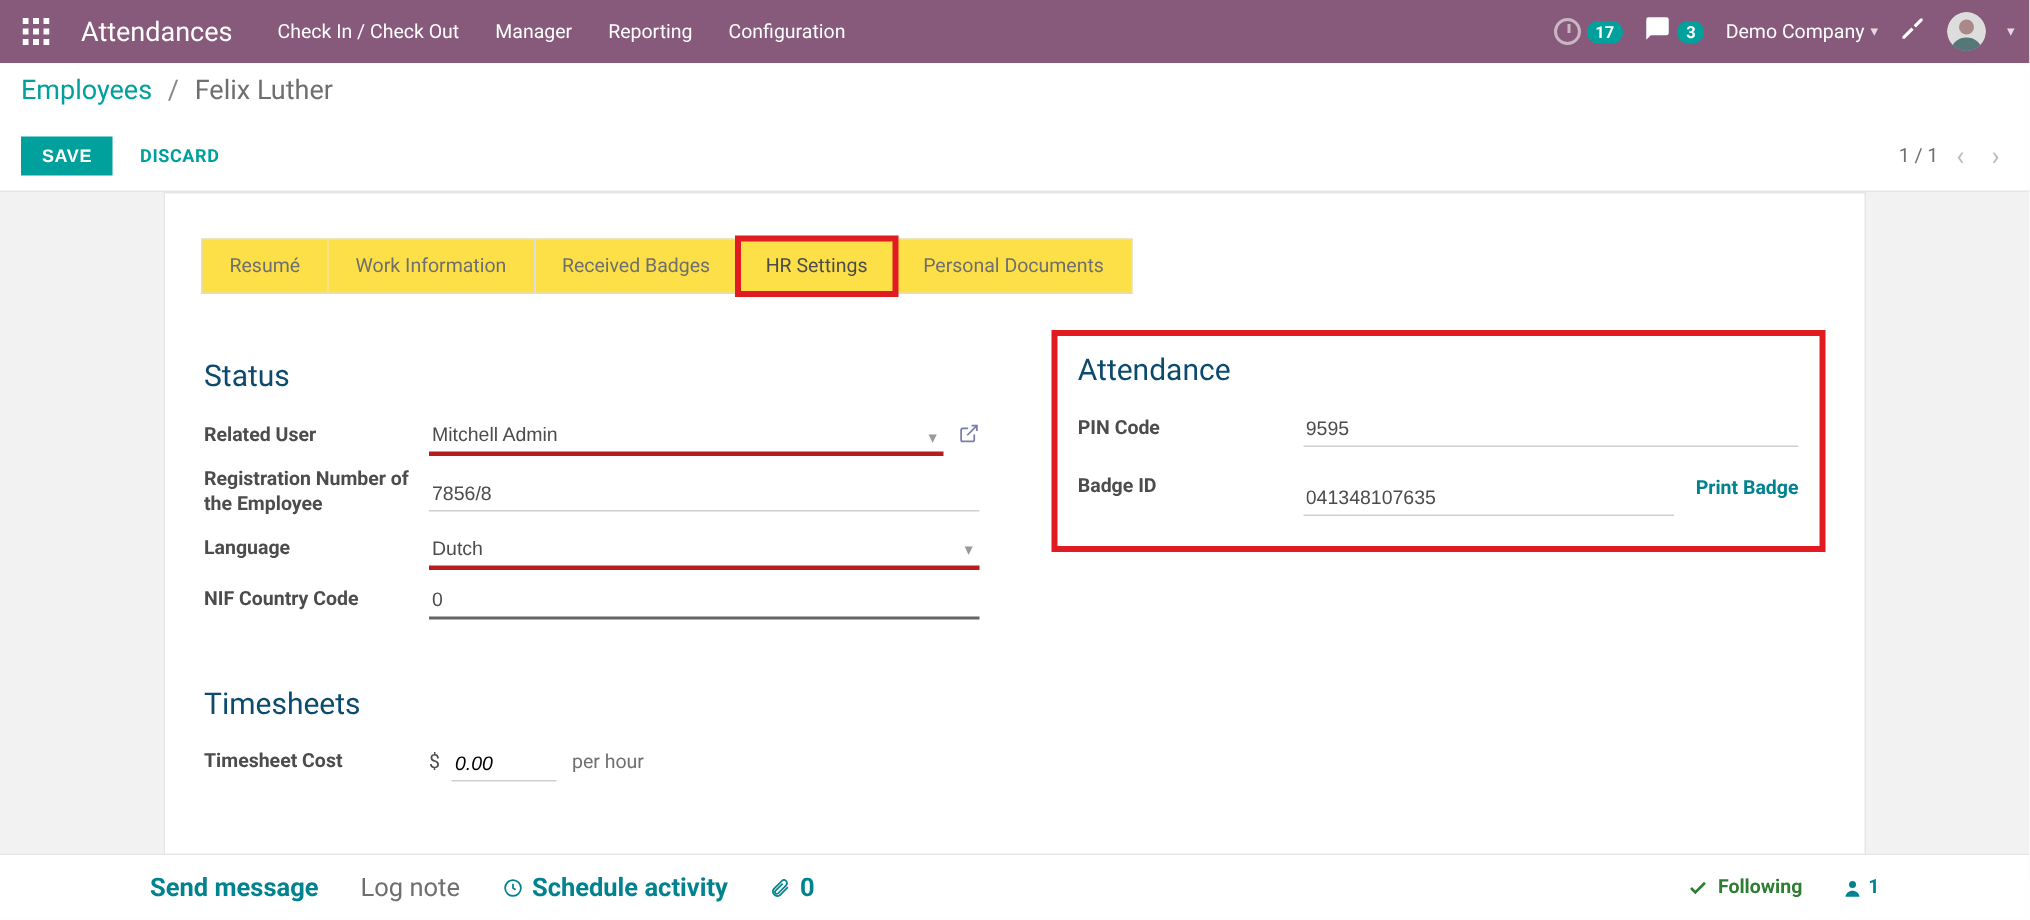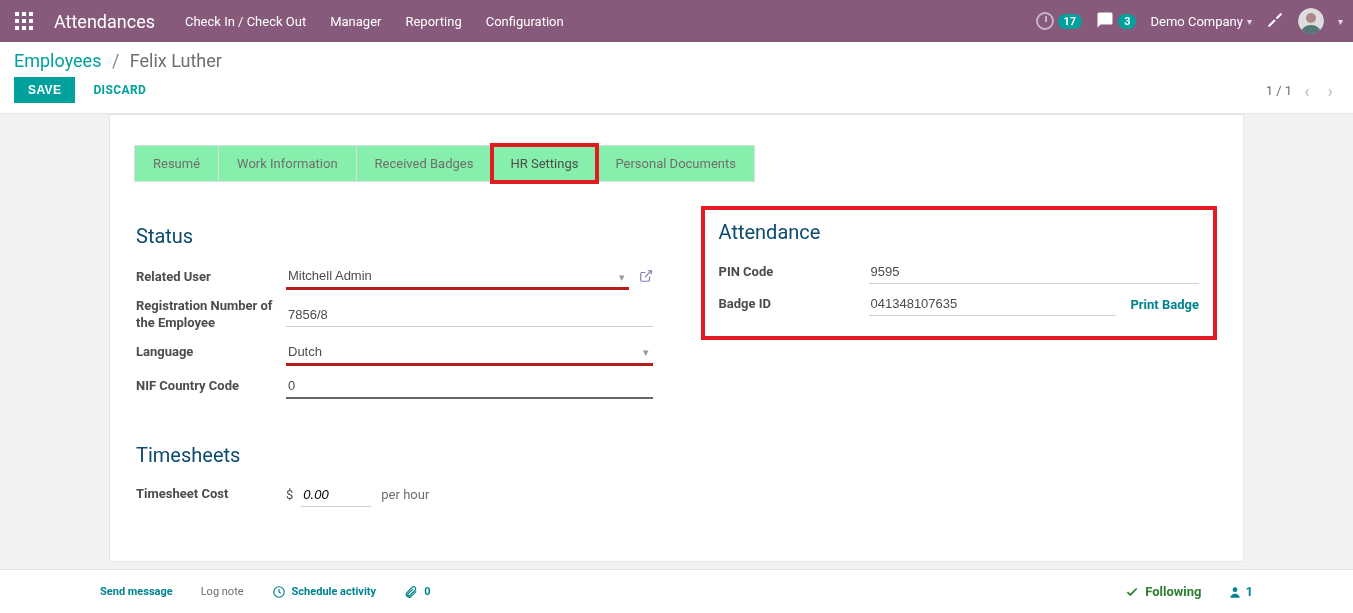--- a/index.html
+++ b/index.html
@@ -54,21 +54,21 @@
   .gear-icon svg{ width:18px; height:18px; }
   .avatar { width:26px; height:26px; border-radius:50%; overflow:hidden; cursor:pointer; display:flex; align-items:center; justify-content:center;}
   .caret-down { font-size:10px; color:#e6d8e1; cursor:pointer;}
 
   
   .controlbar {
     background:#fff;
     border-bottom:1px solid #e5e5e5;
     padding: 8px 14px 10px;
   }
-  .breadcrumb { font-size:18px; color:#6f6f6f; margin-bottom:6px;}
+  .breadcrumb { font-size:18px; color:#6f6f6f; margin-bottom:20px;}
   .breadcrumb a { color:#00a09d; text-decoration:none; cursor:pointer;}
   .breadcrumb .sep { color:#888; margin:0 6px;}
   .controlrow { display:flex; align-items:center; }
   .btn-save {
     background:#00a09d; color:#fff; border:none;
     padding:6px 14px; font-size:12px; font-weight:700;
     letter-spacing:0.4px; cursor:pointer;
   }
   .btn-discard {
     color:#00a09d; font-size:12px; font-weight:700;
@@ -86,21 +86,21 @@
     border:1px solid #e6e6e6;
     position:relative;
     padding: 0 0 50px 0;
   }
   .tabbar {
     display:flex; margin:30px 0 0 0;
     padding-left: 24px;
   }
   .tab {
     border:1px solid #ddd; border-left:none;
-    background:#86efac; padding:10px 18px;
+    background:#fde047; padding:10px 18px;
     font-size:13px; color:#6f6f6f; cursor:pointer;
     position:relative;
   }
   .tab:first-child{ border-left:1px solid #ddd; }
   .tab.active { color:#4c4c4c; border-bottom-color:#fff; }
   .tab-highlight-hr {
     
     outline: 4px solid #e11b22;
     outline-offset: -2px;
     z-index:2;
@@ -144,39 +144,39 @@
     padding: 10px 14px 16px 14px;
     margin-top: -4px;
   }
 
   .print-badge-link {
     color:#00838f; font-weight:700; cursor:pointer; white-space:nowrap; margin-left:14px;
   }
   .badge-id-row {
     display:flex; align-items:center;
   }
-  .badge-id-row .field-input { flex:1; }
+  .badge-id-row .field-input { flex:1;margin-top:14px; }
 
   .timesheet-row { display:flex; align-items:center; gap:10px;}
   .currency { font-size:13px; color:#4c4c4c; margin-right:-2px;}
   .tc-input {
     border:none; border-bottom:1px solid #cfcfcf; width:70px;
     padding:4px 2px; font-size:13px; text-align:left;font-style:italic;
   }
   .tc-suffix{ color:#6f6f6f; }
 
   
   .chatter {
     position:absolute; left:0; right:0; bottom:0;
     background:#fff; border-top:1px solid #e5e5e5;
     height:44px; display:flex; align-items:center;
     padding: 0 100px 0 100px;
   }
   .chatter-left { display:flex; gap:28px; align-items:center; }
-  .chatter-link { color:#00838f; font-weight:700; cursor:pointer; font-size:11px; display:flex; align-items:center; gap:6px;}
+  .chatter-link { color:#00838f; font-weight:700; cursor:pointer; font-size:17px; display:flex; align-items:center; gap:6px;}
   .chatter-link.muted { color:#6f6f6f; font-weight:400;}
   .chatter-right { margin-left:auto; display:flex; gap:26px; align-items:center;}
   .following { color:#2e7d32; font-weight:700; display:flex; gap:6px; align-items:center;}
   .follower { color:#00838f; font-weight:700; display:flex; gap:4px; align-items:center;}
 
   
   .form-viewport::-webkit-scrollbar{ width:10px;}
   .form-viewport::-webkit-scrollbar-thumb{ background:#cfcfcf; border-radius:5px;}
 </style>
 </head>

